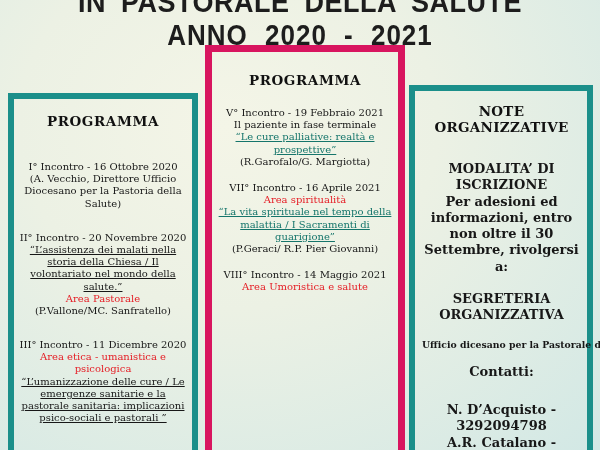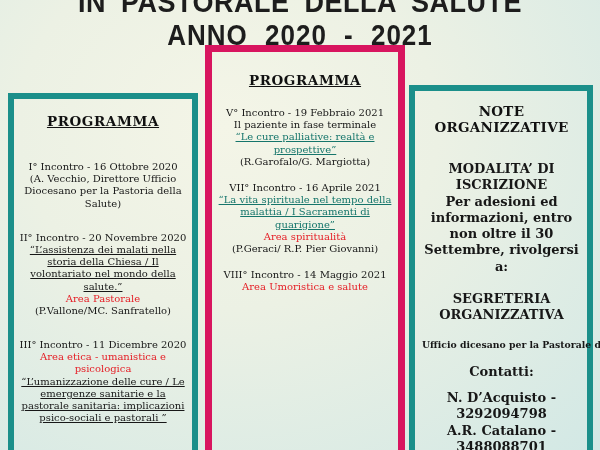--- a/index.html
+++ b/index.html
@@ -20,21 +20,21 @@
 
   .panel{position:absolute;box-sizing:border-box;background:transparent;}
   .panel-teal{border:6px solid #1b8f8a;}
   .panel-magenta{border:7px solid #d8155f;}
   .left-panel{left:8px;top:93px;width:190px;height:380px;padding:14px 5px 4px 5px;}
   .mid-panel{left:205px;top:45px;width:200px;height:428px;padding:20px 5px 4px 5px;}
   .right-panel{left:409px;top:85px;width:184px;height:388px;padding:12px 6px 4px 7px;}
 
   .heading{
     text-align:center;font-weight:bold;font-size:13.5px;letter-spacing:0.6px;
-    text-decoration:underline;color:#111;
+    color:#111;
   }
   .heading.no-underline{text-decoration:none;text-align:center;}
   .left-panel .heading{margin-bottom:32px;}
   .mid-panel .heading{margin-bottom:19px;}
   .right-panel .heading{margin-bottom:26px;letter-spacing:0.3px;}
 
   .session{margin-bottom:22px;}
   .mid-panel .session{margin-bottom:14px;}
   .line{
     text-align:center;font-weight:normal;font-size:10px;line-height:1.22;
@@ -92,22 +92,22 @@
   <div class="session">
     <div class="line">V° Incontro - 19 Febbraio  2021</div>
     <div class="line">Il paziente in fase terminale</div>
     <div class="line quote-teal">“Le cure palliative: realtà e prospettive”</div>
     <div class="line">(R.Garofalo/G. Margiotta)</div>
   </div>
 
 
   <div class="session">
     <div class="line">VII° Incontro - 16 Aprile 2021</div>
+    <div class="line area">Area spiritualità</div>
     <div class="line quote-teal">“La vita spirituale nel tempo della malattia / I Sacramenti di guarigione”</div>
-    <div class="line area">Area spiritualità</div>
     <div class="line">(P.Geraci/ R.P. Pier Giovanni)</div>
   </div>
 
   <div class="session">
     <div class="line">VIII° Incontro - 14 Maggio 2021</div>
     <div class="line area">Area Umoristica e salute</div>
 
   </div>
 </div>
 
@@ -117,21 +117,21 @@
   <div class="rp-block">
     <div class="rp-line">MODALITA’ DI ISCRIZIONE</div>
     <div class="rp-line">Per adesioni ed informazioni, entro  non oltre il 30 Settembre, rivolgersi a:</div>
   </div>
 
   <div class="rp-block">
     <div class="rp-line rp-underline">SEGRETERIA ORGANIZZATIVA</div>
     <div class="rp-line rp-underline rp-fit">Ufficio dicesano per la Pastorale della salute</div>
   </div>
 
-  <div class="rp-line" style="margin-bottom:10px;">Contatti:</div>
+  <div class="rp-line" style="margin-bottom:22px;">Contatti:</div>
 
   <div class="rp-contacts">
     <div class="rp-line">N. D’Acquisto - 3292094798</div>
     <div class="rp-line">A.R. Catalano - 3488088701</div>
     <div class="rp-line">S. Gagliano - 3293327575</div>
   </div>
 
   <div class="rp-line rp-left rp-email">E-mail: pastorale-salute@diocesipa.it</div>
 
 </div>

